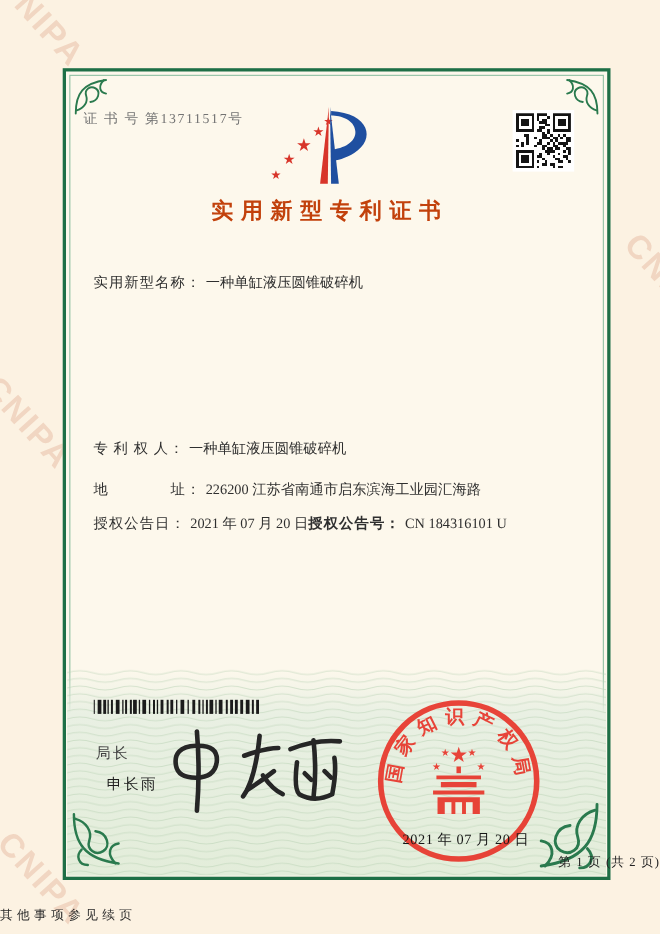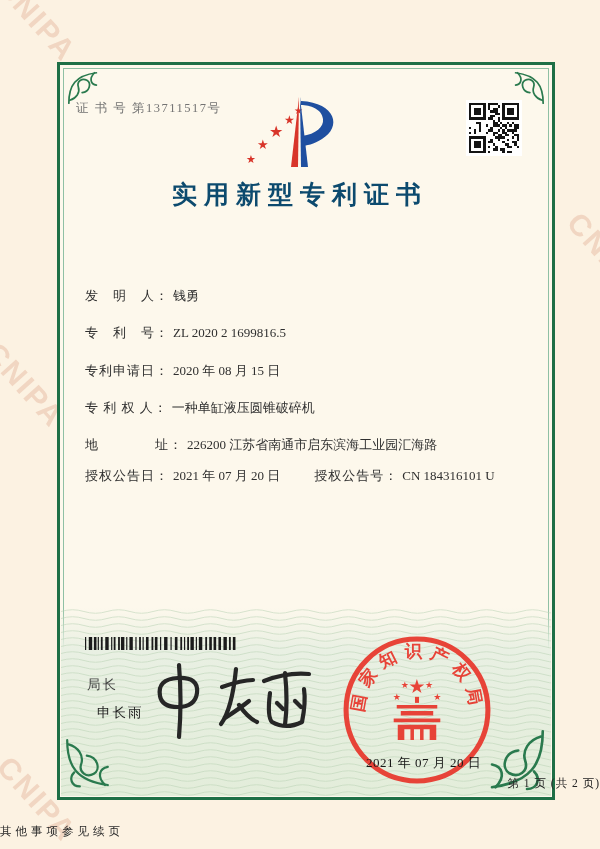--- a/index.html
+++ b/index.html
@@ -19,26 +19,26 @@
         background:linear-gradient(180deg, rgba(233,240,227,0) 0%, #e9f0e3 22%, #e3edda 100%);}
   .band svg{position:absolute;left:0;top:0;}
   .flourish{position:absolute;z-index:3;}
   
   .cert-no{position:absolute;left:76px;top:100px;font-size:12.5px;letter-spacing:1.5px;
            color:#737373;z-index:4;}
   .logo{position:absolute;left:238px;top:93px;z-index:4;}
   .qr{position:absolute;left:466px;top:100px;width:56px;height:56px;background:#fff;
       padding:3px;box-sizing:border-box;z-index:4;}
   .title{position:absolute;left:0;top:178px;width:100%;margin:0;text-align:center;
-         font-size:25px;font-weight:bold;letter-spacing:7px;color:#0c4a6e;z-index:4;}
+         font-size:20px;font-weight:bold;letter-spacing:7px;color:#c2410c;z-index:4;}
   .field{position:absolute;left:85px;width:452px;font-size:13px;color:#2f2f2f;z-index:4;
          white-space:nowrap;}
   .field .flabel{letter-spacing:1px;}
   .field .fvalue{margin-left:4px;}
-  .field .flabel2{margin-left:34px;letter-spacing:1px;}
+  .field .flabel2{letter-spacing:1px;font-weight:bold;}
   .paras{position:absolute;left:76px;top:495px;width:458px;z-index:4;}
   .paras p{margin:0;font-size:12.6px;line-height:1.55;text-align:justify;
            text-indent:2em;color:#3a3a3a;}
   .barcode{position:absolute;left:85px;top:636px;z-index:4;}
   .director-label{position:absolute;left:87px;top:676px;font-size:13.5px;color:#404040;z-index:4;letter-spacing:2px;}
   .director-name{position:absolute;left:87px;top:704px;font-size:13.5px;color:#1d1d1d;z-index:4;letter-spacing:2px;margin-left:10px;}
   .sig{position:absolute;left:140px;top:656px;z-index:4;}
   .seal{position:absolute;left:341px;top:634px;z-index:5;opacity:0.93;}
   .stamp-date{position:absolute;left:366px;top:754px;font-size:13px;color:#161616;
               letter-spacing:0.5px;z-index:6;white-space:nowrap;}
@@ -230,28 +230,22 @@
         <rect x="15" y="1" width="5" height="5" fill="#ffffff"></rect>
         <rect x="16" y="2" width="3" height="3" fill="#141414"></rect>
         <rect x="0" y="14" width="7" height="7" fill="#141414"></rect>
         <rect x="1" y="15" width="5" height="5" fill="#ffffff"></rect>
         <rect x="2" y="16" width="3" height="3" fill="#141414"></rect>
       </svg>
   </div>
 
   <h1 class="title">实用新型专利证书</h1>
 
-  <div class="field" style="top:287px;">
-    <span class="flabel">发　明　人：</span><span class="fvalue">钱勇</span>
-  </div>
-  <div class="field" style="top:324px;">
-    <span class="flabel">专　利　号：</span><span class="fvalue">ZL 2020 2 1699816.5</span>
-  </div>
-  <div class="field" style="top:362px;">
-    <span class="flabel">专利申请日：</span><span class="fvalue">2020 年 08 月 15 日</span>
+  <div class="field" style="top:248px;">
+    <span class="flabel">实用新型名称：</span><span class="fvalue">一种单缸液压圆锥破碎机</span>
   </div>
   <div class="field" style="top:399px;">
     <span class="flabel">专 利 权 人：</span><span class="fvalue">一种单缸液压圆锥破碎机</span>
   </div>
   <div class="field" style="top:436px;">
     <span class="flabel">地　　　　址：</span><span class="fvalue">226200 江苏省南通市启东滨海工业园汇海路</span>
   </div>
   <div class="field" style="top:467px;">
     <span class="flabel">授权公告日：</span><span class="fvalue">2021 年 07 月 20 日</span><span class="flabel flabel2">授权公告号：</span><span class="fvalue">CN 184316101 U</span>
   </div>

